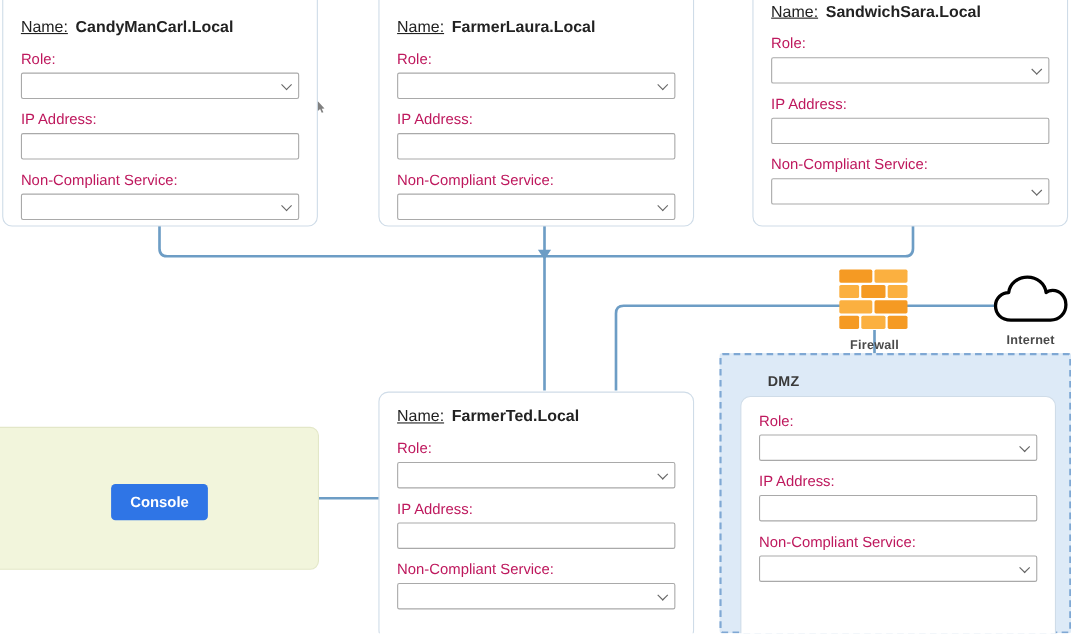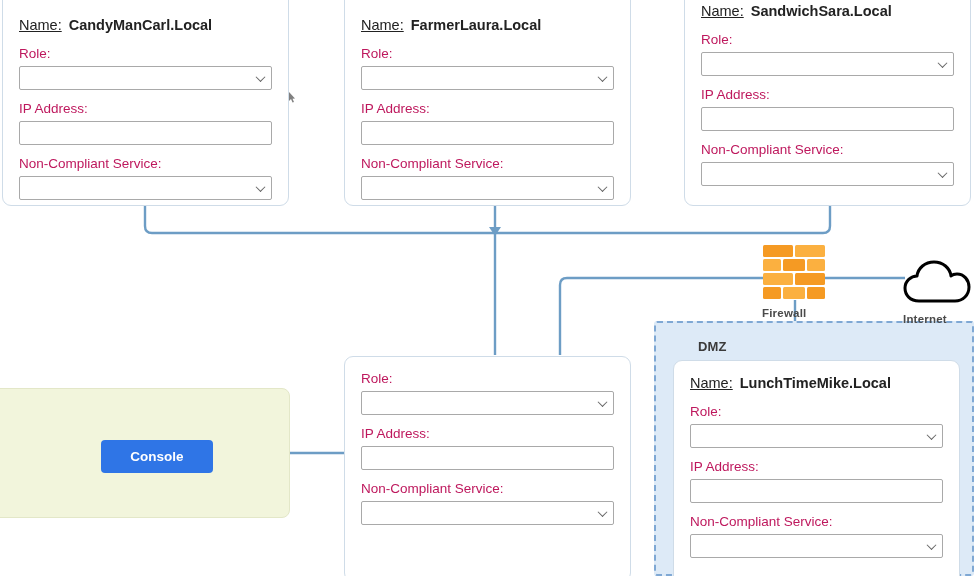--- a/index.html
+++ b/index.html
@@ -116,37 +116,37 @@
   .here-title {
     position: absolute;
     left: 24px; top: 27px;
     font-size: 13.5px;
     font-weight: bold;
     color: #2d2d2d;
   }
   .console-btn {
     position: absolute;
     left: 101px; top: 440px;
-    width: 112px; height: 33px;
+    width: 88px; height: 33px;
     background: #2f75e6;
     color: #ffffff;
     border: none;
     border-radius: 4px;
     font-family: "Liberation Sans", sans-serif;
     font-size: 13.5px;
     font-weight: bold;
     cursor: pointer;
     z-index: 4;
   }
 
   
   .device {
     position: absolute;
     z-index: 4;
-    text-align: left;
+    text-align: center;
   }
   .device-cap {
     font-size: 11.5px;
     font-weight: bold;
     color: #4a4a4a;
     margin-top: 3px;
     letter-spacing: .2px;
   }
 
   
@@ -255,20 +255,23 @@
     <div class="field-wrap">
       <div class="field-label">Non-Compliant Service:</div>
       <div class="sel-holder">
         <select class="sel"><option></option></select>
         <span class="chev"></span>
       </div>
     </div>
   </div>
 
   <div class="host" style="left:344px; top:356px; width:287px; height:226px;">
+    <div class="host-name-row">
+      <span class="lbl">Name:</span><span class="val">FarmerTed.Local</span>
+    </div>
     <div class="field-wrap">
       <div class="field-label">Role:</div>
       <div class="sel-holder">
         <select class="sel"><option></option></select>
         <span class="chev"></span>
       </div>
     </div>
     <div class="field-wrap">
       <div class="field-label">IP Address:</div>
       <input class="txt" type="text" value="" style="">
@@ -276,23 +279,20 @@
     <div class="field-wrap">
       <div class="field-label">Non-Compliant Service:</div>
       <div class="sel-holder">
         <select class="sel"><option></option></select>
         <span class="chev"></span>
       </div>
     </div>
   </div>
 
   <div class="host" style="left:673px; top:360px; width:287px; height:226px; z-index:4;">
-    <div class="host-name-row">
-      <span class="lbl">Name:</span><span class="val">LunchTimeMike.Local</span>
-    </div>
     <div class="field-wrap">
       <div class="field-label">Role:</div>
       <div class="sel-holder">
         <select class="sel"><option></option></select>
         <span class="chev"></span>
       </div>
     </div>
     <div class="field-wrap">
       <div class="field-label">IP Address:</div>
       <input class="txt" type="text" value="" style="">
@@ -321,21 +321,21 @@
         <rect x="33" y="29" width="30" height="12" rx="1.5" fill="#f59a23"></rect>
 
         <rect x="1" y="43" width="18" height="12" rx="1.5" fill="#f59a23"></rect>
         <rect x="21" y="43" width="22" height="12" rx="1.5" fill="#fbb040"></rect>
         <rect x="45" y="43" width="18" height="12" rx="1.5" fill="#f59a23"></rect>
       </g>
     </svg>
     <div class="device-cap">Firewall</div>
   </div>
 
-  <div class="device" style="left:903px; top:260px; width:68px;">
+  <div class="device" style="left:903px; top:250px; width:68px;">
     <svg width="68" height="46" viewBox="0 0 68 46">
       <path d="M16,41
                C7,41 2,35 2,28
                C2,21 8,16 14,16
                C15,8 22,2 31,2
                C40,2 47,8 48,16
                C49,15 51,14 54,14
                C61,14 66,20 66,27
                C66,35 60,41 52,41 Z" fill="#ffffff" stroke="#000000" stroke-width="3" stroke-linejoin="round"></path>
     </svg>

